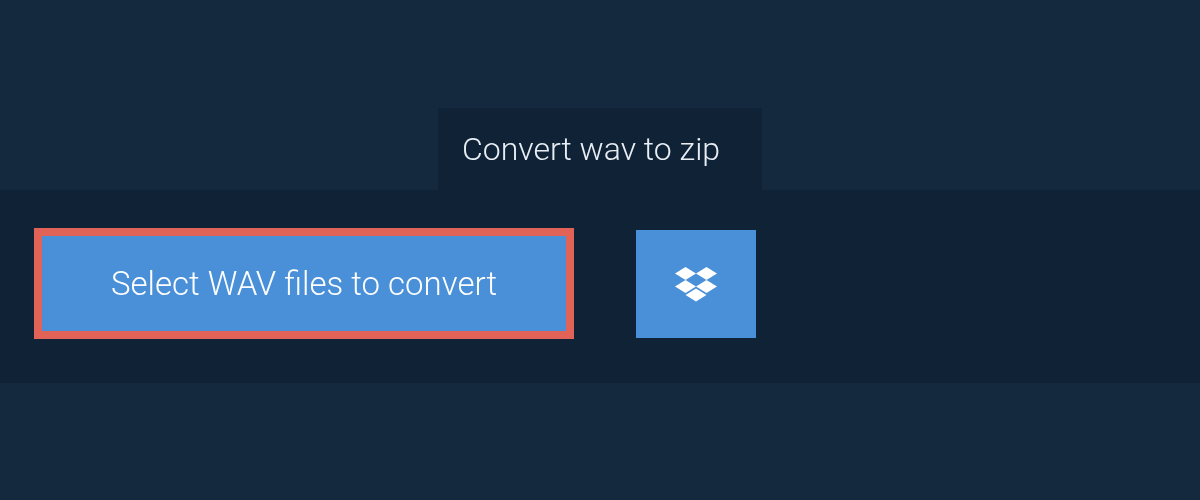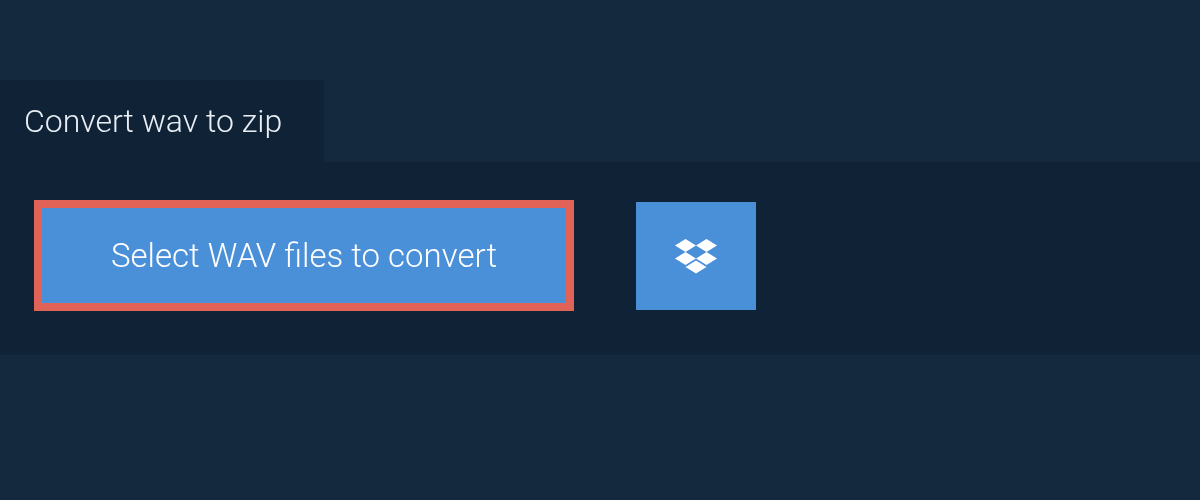--- a/index.html
+++ b/index.html
@@ -8,21 +8,22 @@
       box-sizing: border-box;
     }
     body {
       width: 1200px;
       height: 500px;
       background: #14293e;
       font-family: -apple-system, BlinkMacSystemFont, "Segoe UI", Roboto, sans-serif;
       overflow: hidden;
     }
     .tab-container {
-      padding-top: 80px;
+      padding-top: 108px;
+      text-align: center;
     }
     .tab {
       display: inline-block;
       background: #0f2236;
       color: #e8eef4;
       font-size: 32px;
       font-weight: 300;
       padding: 22px 42px 22px 24px;
       margin-left: 0;
     }

